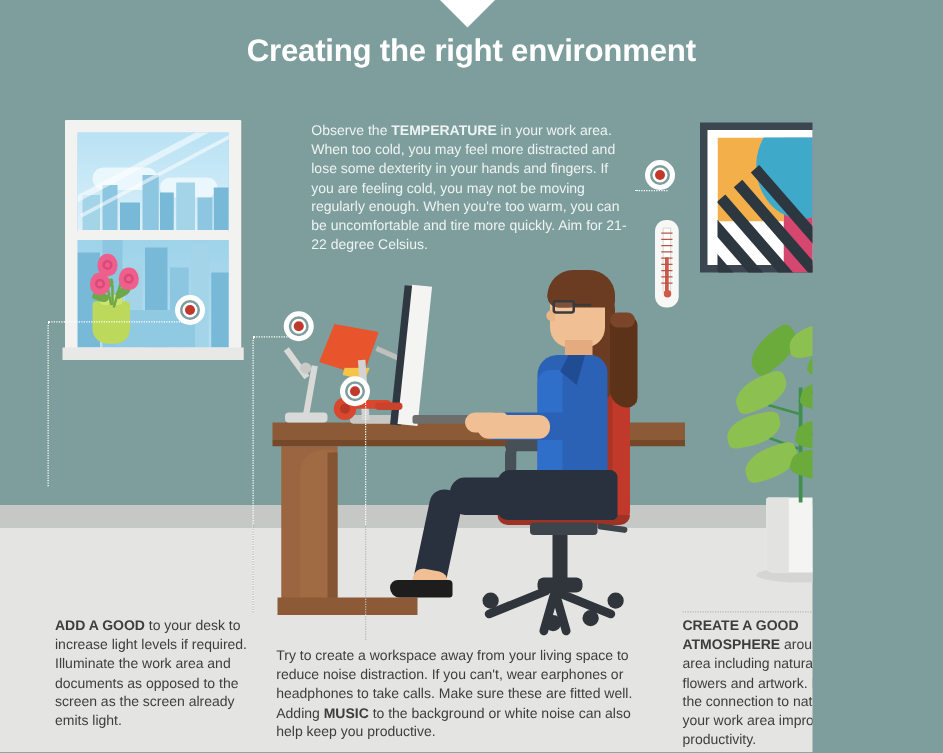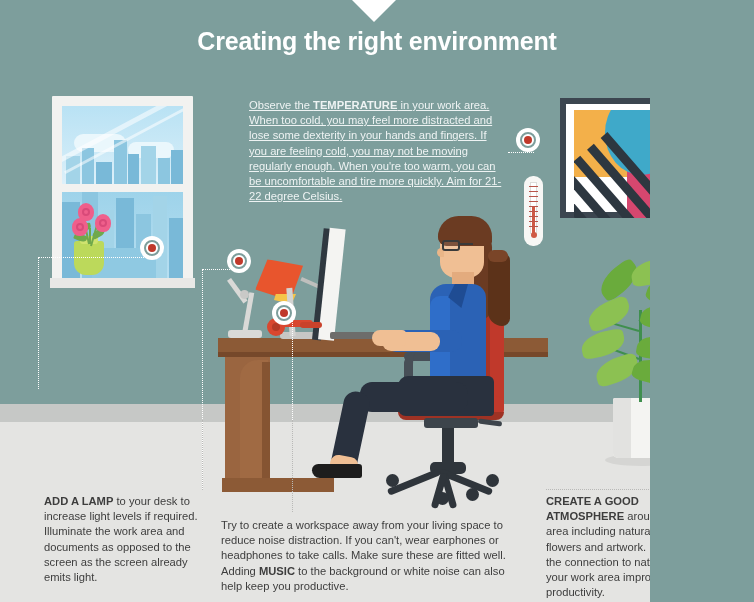--- a/index.html
+++ b/index.html
@@ -17,21 +17,21 @@
 
   .top-notch{position:absolute;left:352px;top:0;width:0;height:0;
     border-left:22px solid transparent;border-right:22px solid transparent;
     border-top:22px solid #ffffff;}
 
   .title{position:absolute;left:0;top:27px;width:754px;text-align:center;
     color:#ffffff;font-size:25px;font-weight:bold;letter-spacing:-0.2px;}
 
   
   .tx{position:absolute;font-size:11.2px;line-height:15.2px;}
-  .tx.light{color:#eef3f3;text-decoration:underline;}
+  .tx.light{color:#eef3f3;}
   .tx.dark{color:#3d3d3d;}
   .tx b{font-weight:bold;}
 
   #temp-text{left:249px;top:98px;width:258px;}
   #window-text{left:42px;top:301px;width:160px;}
   #lamp-text{left:44px;top:494px;width:172px;}
   #music-text{left:221px;top:518px;width:296px;}
   #atmos-text{left:546px;top:494px;width:172px;}
 
   
@@ -416,19 +416,19 @@
     </div>
   <div class="marker" style="left:659px;top:261px;">
       <i>
         <s></s>
       </i>
     </div>
 
   <div class="tx light" id="temp-text">Observe the <b>TEMPERATURE</b> in your work area. When too cold, you may feel more distracted and lose some dexterity in your hands and fingers. If you are feeling cold, you may not be moving regularly enough. When you're too warm, you can be uncomfortable and tire more quickly. Aim for 21-22 degree Celsius.</div>
 
 
-  <div class="tx dark" id="lamp-text"><b>ADD A LAMP</b> to your desk to increase light levels if required. Illuminate the work area and documents as opposed to the screen as the screen already emits light.</div>
+  <div class="tx dark" id="lamp-text"><b>ADD A GOOD</b> to your desk to increase light levels if required. Illuminate the work area and documents as opposed to the screen as the screen already emits light.</div>
 
   <div class="tx dark" id="atmos-text"><b>CREATE A GOOD ATMOSPHERE</b> around your work area including natural light, plants, flowers and artwork. Increasing the connection to nature around your work area improves productivity.</div>
 
   <div class="tx dark" id="music-text">Try to create a workspace away from your living space to reduce noise distraction. If you can't, wear earphones or headphones to take calls. Make sure these are fitted well. Adding <b>MUSIC</b> to the background or white noise can also help keep you productive.</div>
 
 </div>
 
 </body></html>

